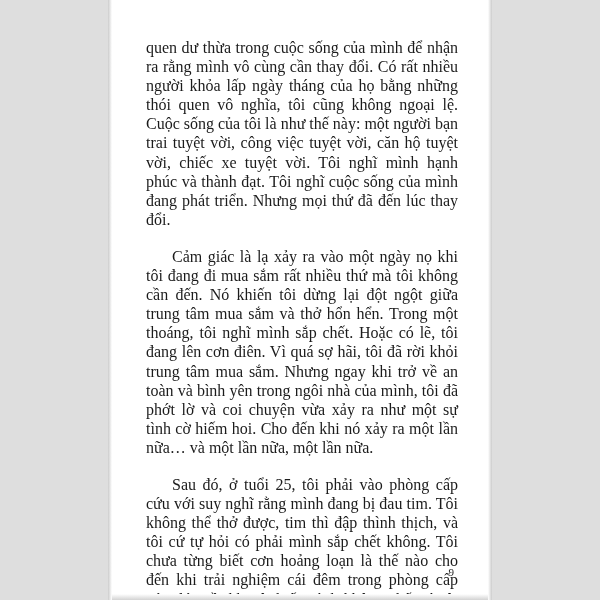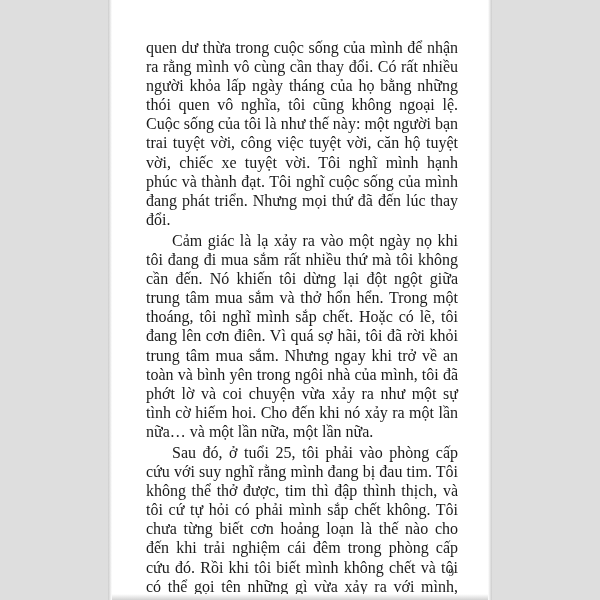--- a/index.html
+++ b/index.html
@@ -33,21 +33,21 @@
     margin: 0 0 0 0;
     text-indent: 26px;
     text-align: justify;
     font-size: 16px;
     line-height: 19.1px;
     color: #1b1b1b;
     font-family: "Liberation Serif", serif;
     hyphens: none;
   }
   p.para + p.para {
-    margin-top: 2px;
+    margin-top: 18px;
   }
   p.first {
     text-indent: 0;
   }
   .page-number {
     position: absolute;
     right: 34px;
     bottom: 22px;
     font-size: 11px;
     color: #2a2a2a;

